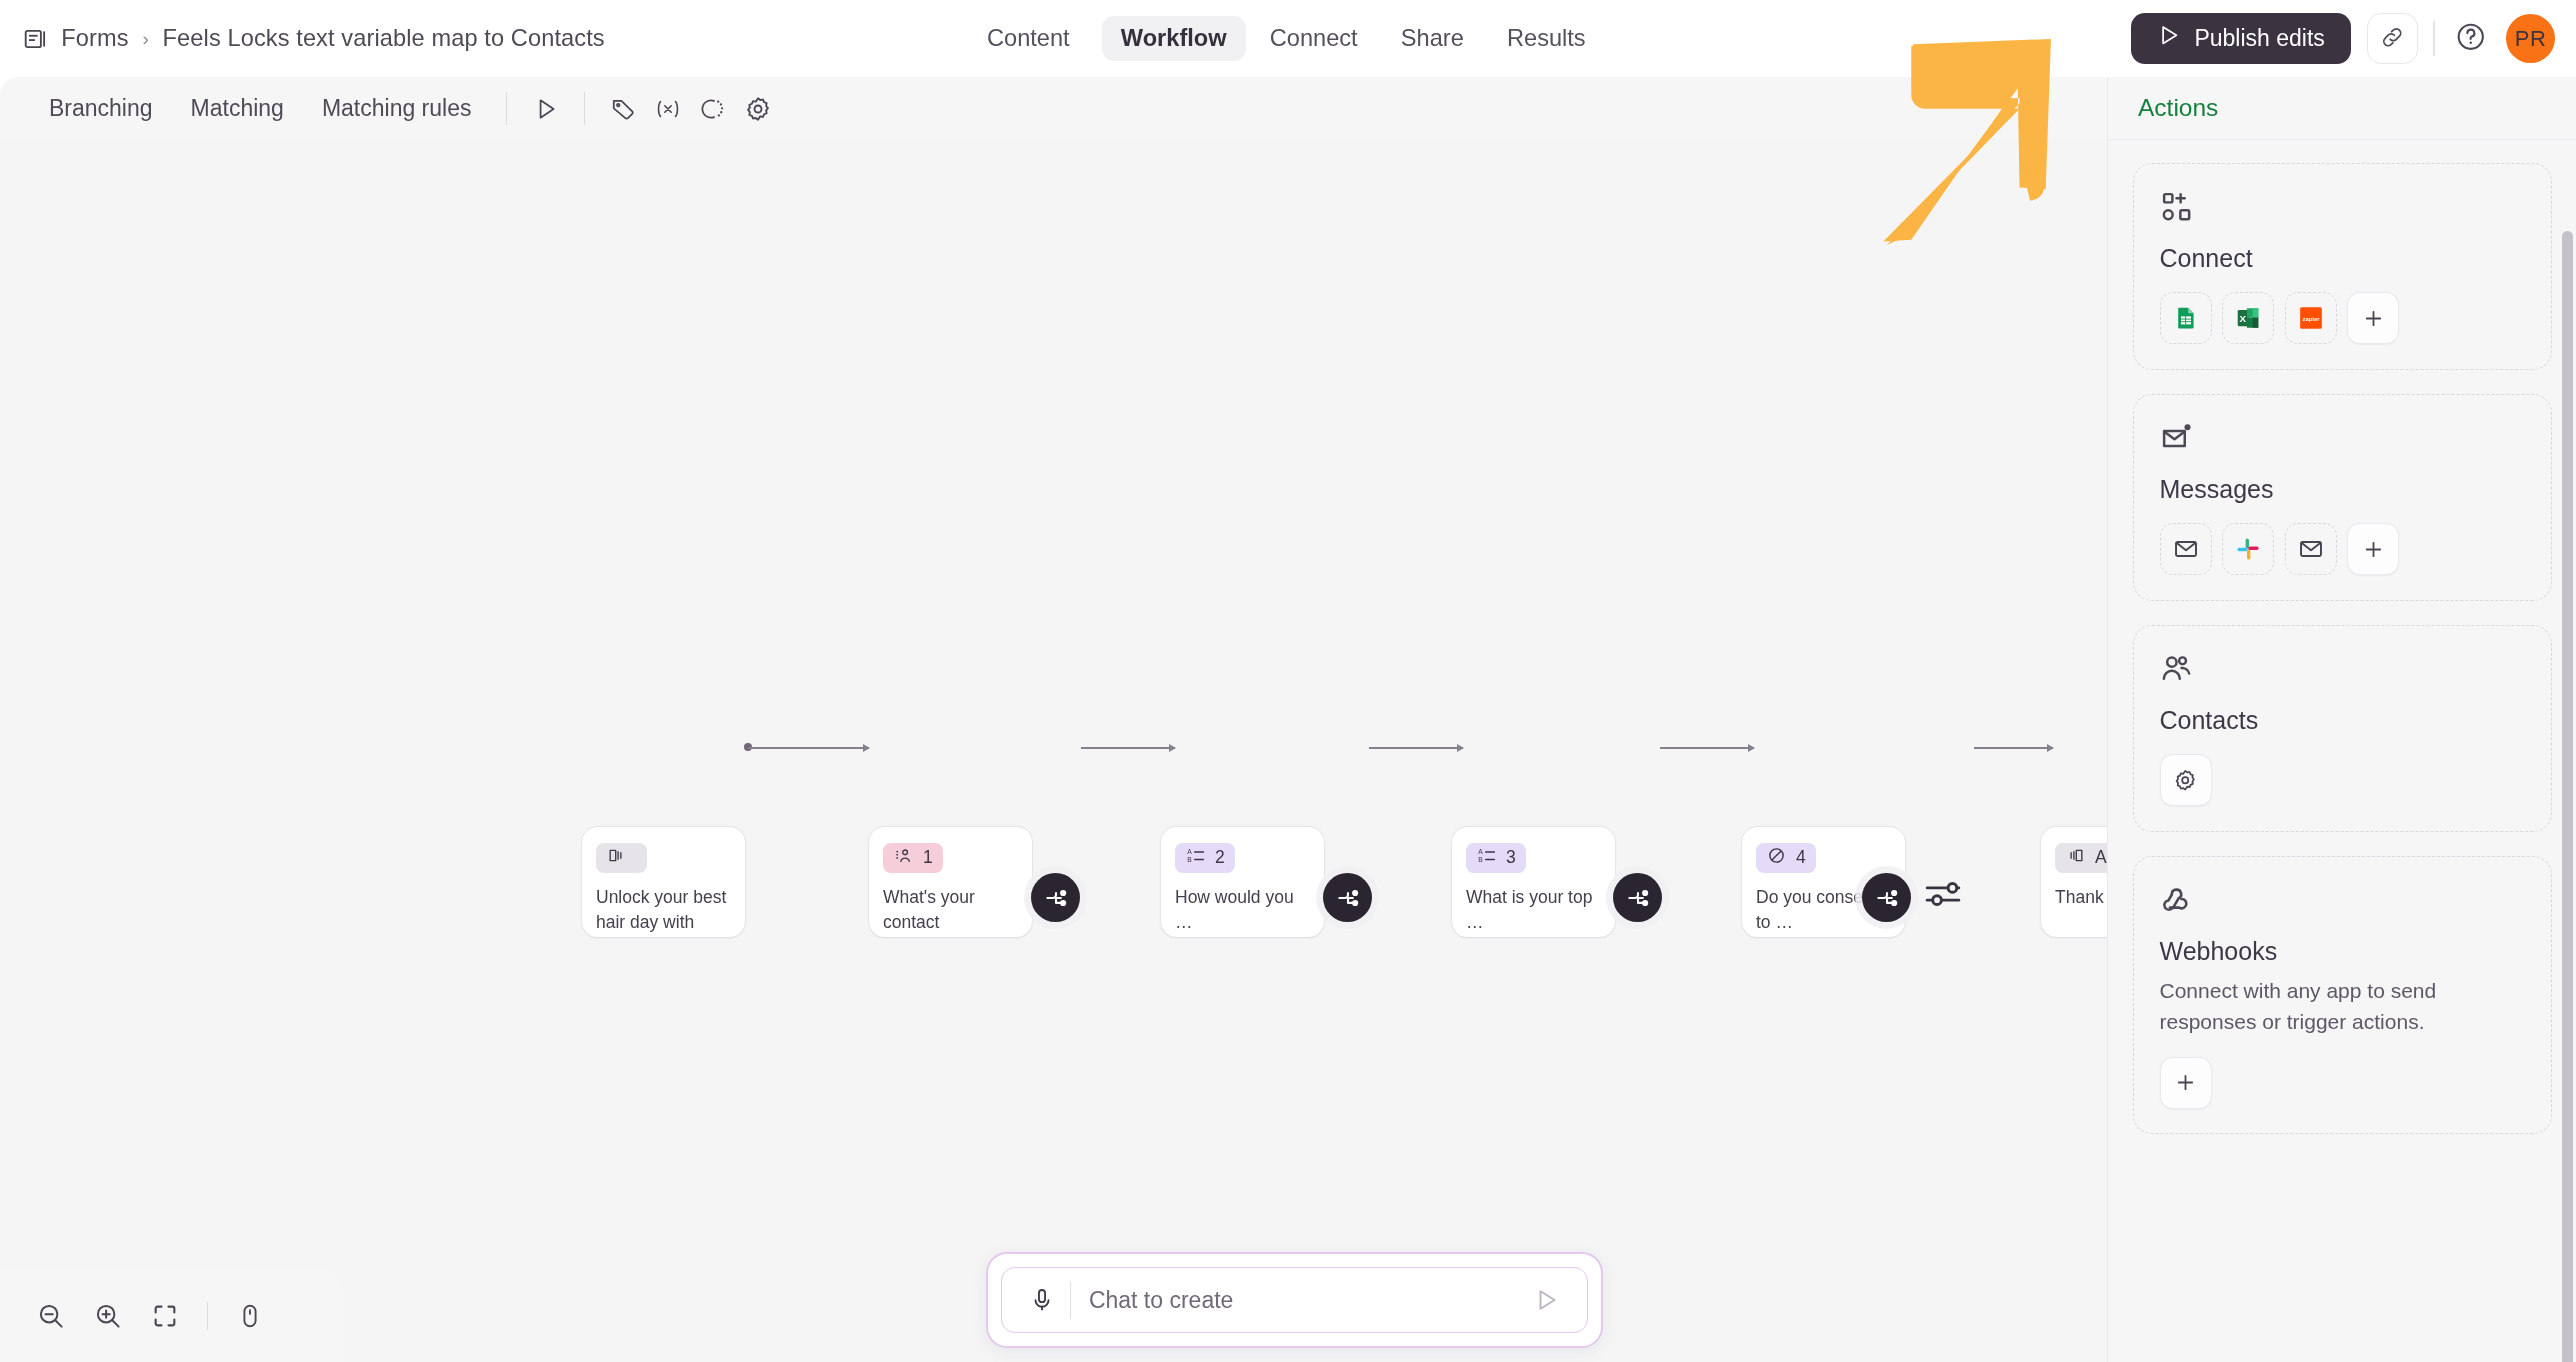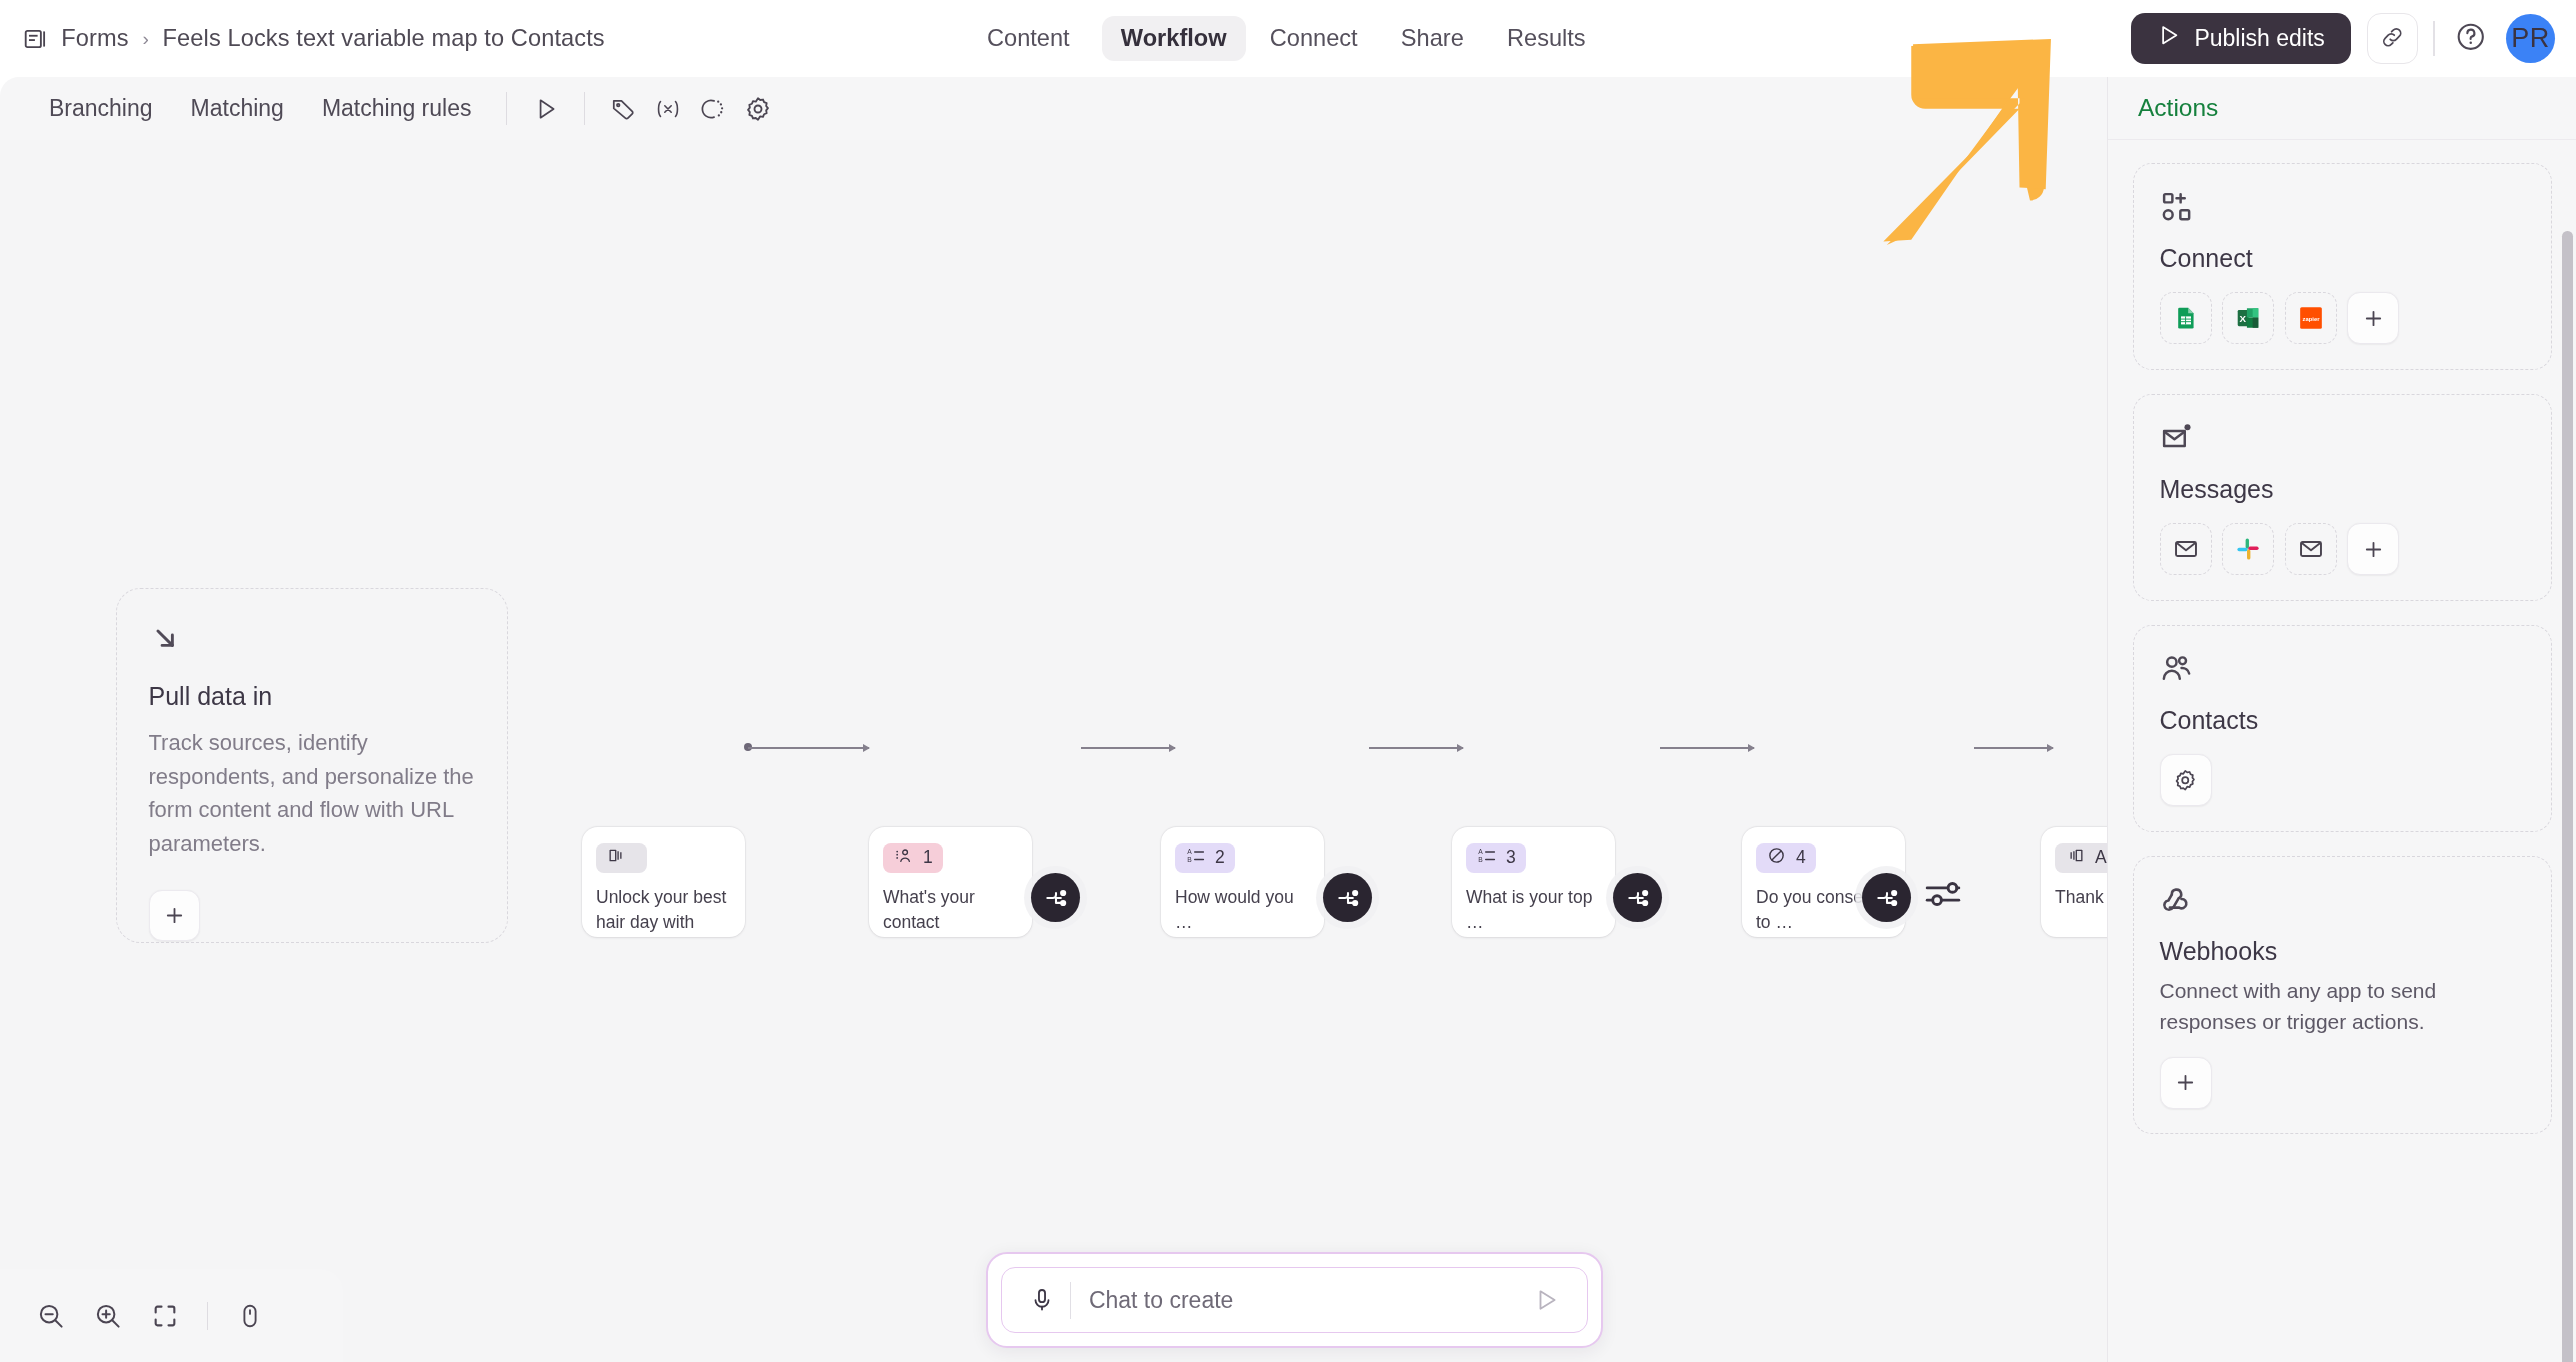--- a/index.html
+++ b/index.html
@@ -51,23 +51,23 @@
     background: #fff; display: flex; align-items: center; justify-content: center;
     color: #4e4855; cursor: pointer;
   }
   .vsep { width: 1.4px; height: 35px; background: #e3e1e6; }
   .help-btn {
     width: 40px; height: 40px; display: flex; align-items: center; justify-content: center;
     color: #4e4855; cursor: pointer;
   }
   .avatar {
     width: 49px; height: 49px; border-radius: 50%;
-    background: #3b82f6; color: #3b3340;
+    background: #f97316; color: #3b3340;
     display: flex; align-items: center; justify-content: center;
-    font-size: 27px; letter-spacing: 0.5px; cursor: pointer;
+    font-size: 22px; letter-spacing: 0.5px; cursor: pointer;
   }
 
   
   .toolbar {
     position: absolute; top: 77px; left: 0; width: 2107px; height: 63px;
     background: #f6f6f7;
     border-top-left-radius: 19px;
     display: flex; align-items: center; padding-left: 30px; gap: 0;
     z-index: 30;
   }
@@ -311,35 +311,20 @@
     <div class="tb-icon">
       <svg width="28" height="28" viewBox="0 0 24 24" fill="none" stroke="currentColor" stroke-width="1.6" stroke-linejoin="round">
         <path d="M12 2.8l1.9 1.5 2.4-.4.9 2.2 2.2.9-.4 2.4 1.5 1.9-1.5 1.9.4 2.4-2.2.9-.9 2.2-2.4-.4L12 21.2l-1.9-1.5-2.4.4-.9-2.2-2.2-.9.4-2.4L3.5 12.7l1.5-1.9-.4-2.4 2.2-.9.9-2.2 2.4.4z"></path>
         <circle cx="12" cy="12" r="3"></circle>
       </svg>
     </div>
   </div>
 
   <div class="canvas">
 
-    <div class="pull-card">
-      <div class="pull-arrow">
-        <svg width="33" height="33" viewBox="0 0 24 24" fill="none" stroke="currentColor" stroke-width="2.1" stroke-linecap="round" stroke-linejoin="round">
-          <path d="M6.5 6.5 L17 17"></path>
-            <path d="M17 9.5 V17 H9.5"></path>
-        </svg>
-      </div>
-      <div class="pull-title">Pull data in</div>
-      <div class="pull-desc">Track sources, identify respondents, and personalize the form content and flow with URL parameters.</div>
-      <div class="pull-plus">
-        <svg width="23" height="23" viewBox="0 0 24 24" fill="none" stroke="currentColor" stroke-width="1.9" stroke-linecap="round">
-            <path d="M12 5v14M5 12h14"></path>
-          </svg>
-      </div>
-    </div>
 
     <div class="flow">
 
       <div class="conn-dot" style="left:744px; top:603px;"></div>
       <div class="conn" style="left:748px; top:607px; width:121px;"></div>
       <div class="conn" style="left:1081px; top:607px; width:94px;"></div>
       <div class="conn" style="left:1369px; top:607px; width:94px;"></div>
       <div class="conn" style="left:1660px; top:607px; width:94px;"></div>
       <div class="conn" style="left:1974px; top:607px; width:79px;"></div>
 

